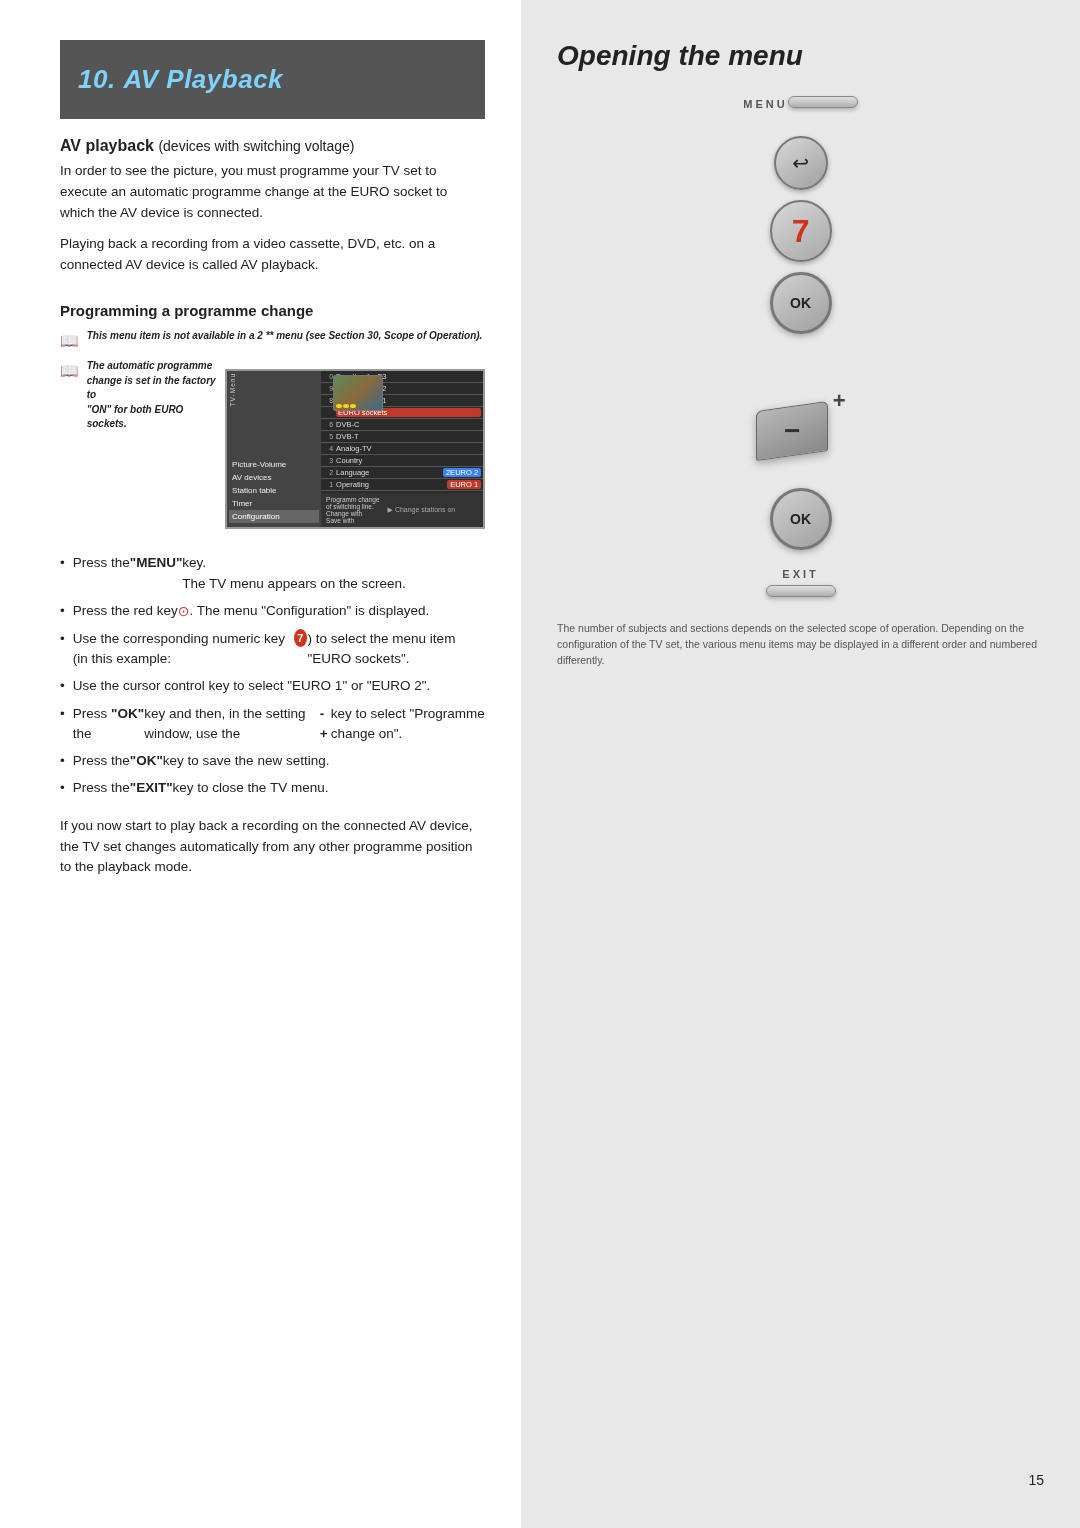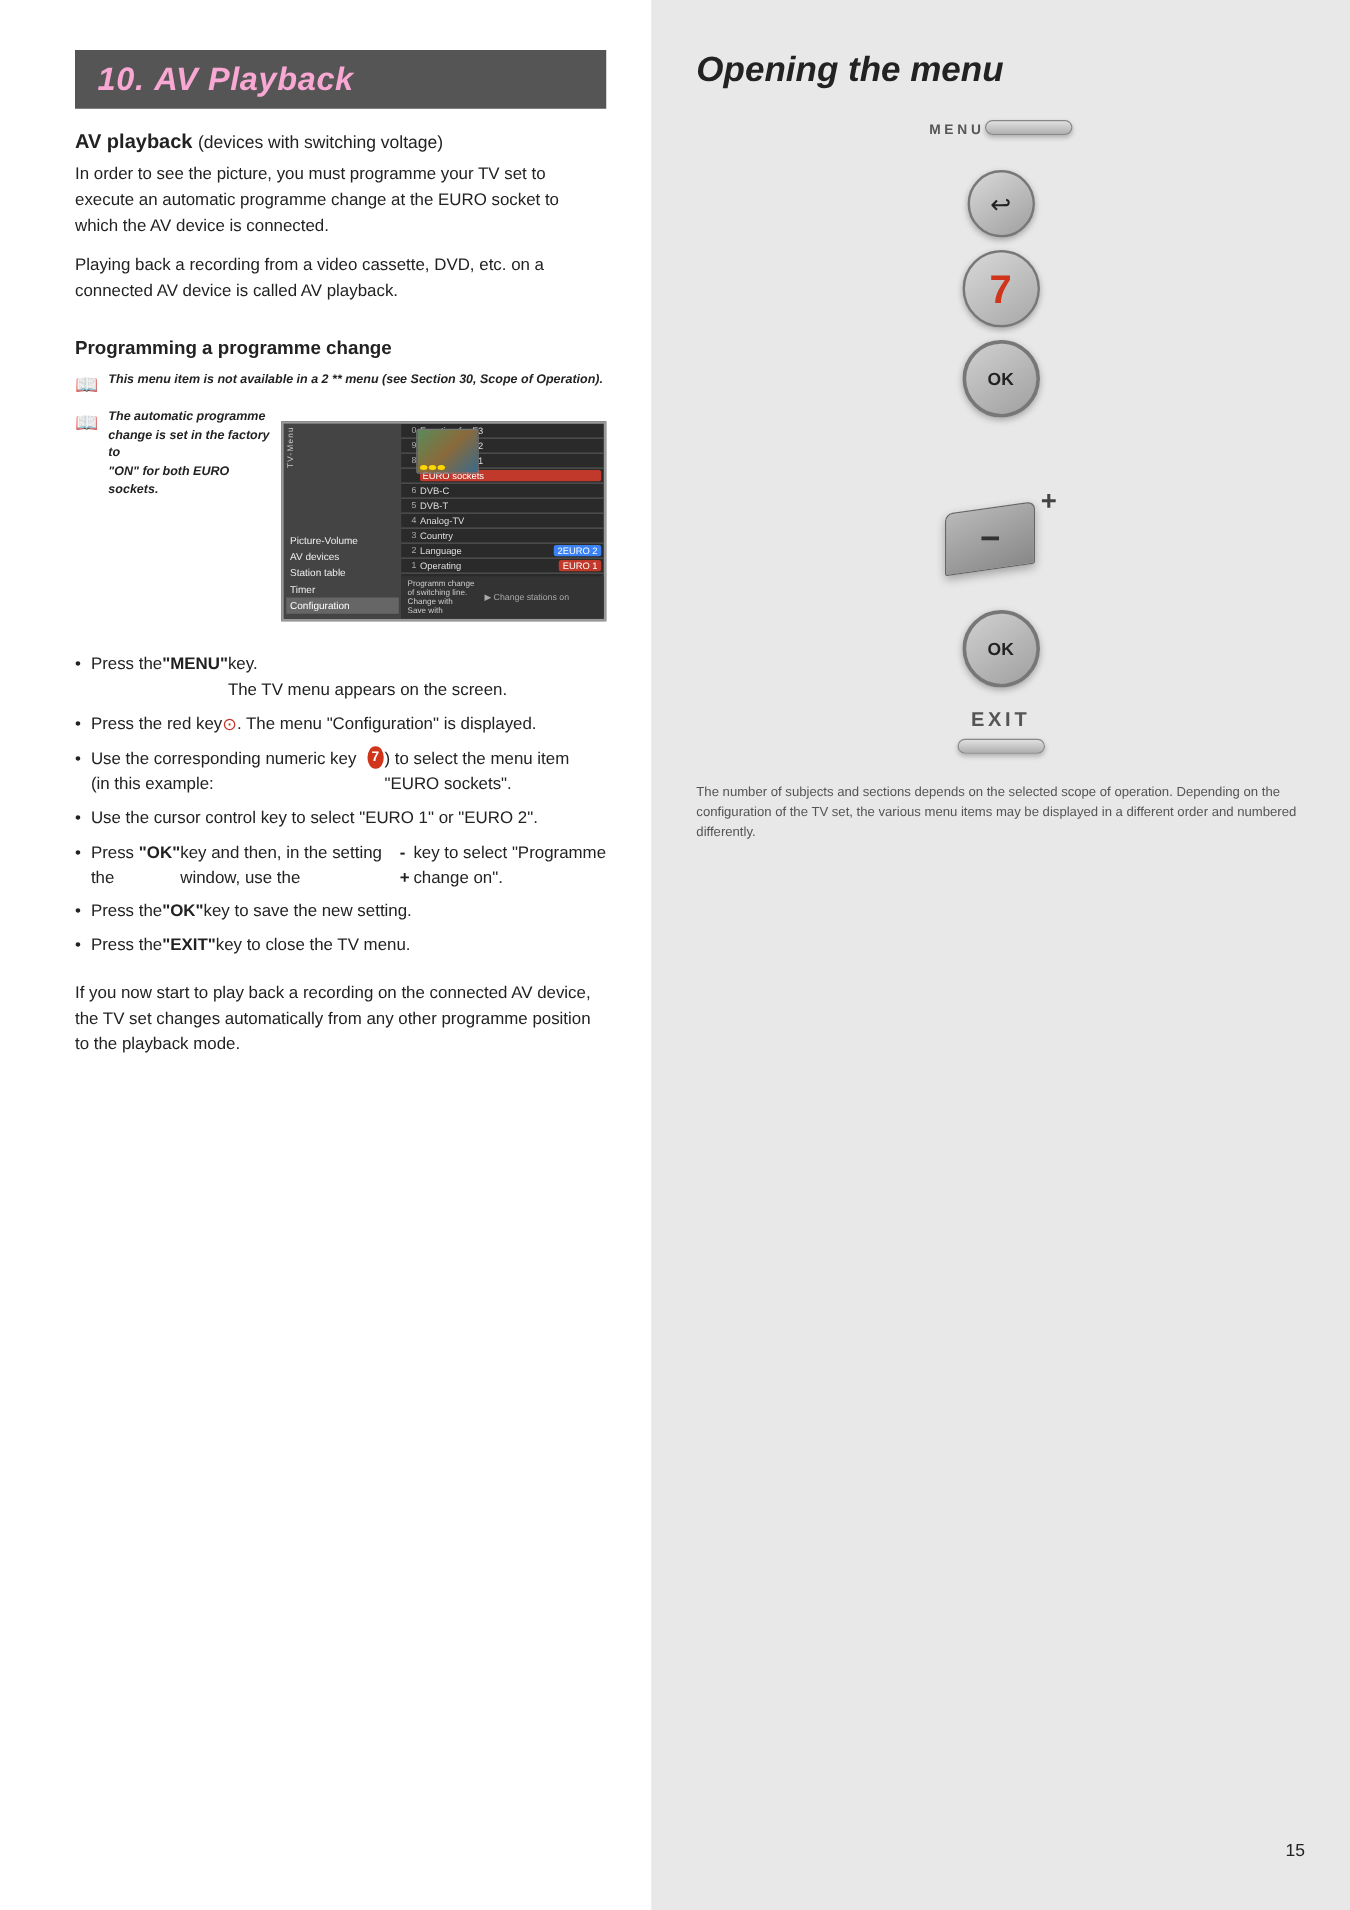--- a/index.html
+++ b/index.html
@@ -33,24 +33,24 @@
       width: 615px;
       background: #e8e8e8;
       padding: 40px 36px 40px 36px;
       display: flex;
       flex-direction: column;
     }
 
     
     .chapter-bar {
       background: #555;
-      color: #f9a8d4;
+      color: #7dd3fc;
       font-size: 26px;
       font-weight: bold;
-      padding: 8px 18px;
+      padding: 24px 18px;
       margin-bottom: 18px;
       letter-spacing: 0.5px;
     }
 
     .chapter-bar span {
       font-style: italic;
     }
 
     
     .section-heading {
@@ -561,21 +561,21 @@
           <span class="rocker-minus-label">−</span>
         </div>
       </div>
     </div>
 
     <div style="display:flex; flex-direction:column; align-items:center; margin-bottom:8px;">
       <div class="remote-ok-btn">
         <span>OK</span>
       </div>
 
-      <span style="font-size:16px; letter-spacing:3px; color:#555; margin-bottom:5px; margin-top:4px; font-weight:bold;">EXIT</span>
+      <span style="font-size:11px; letter-spacing:3px; color:#555; margin-bottom:5px; margin-top:4px; font-weight:bold;">EXIT</span>
       <div class="remote-key-btn"></div>
     </div>
 
     <p class="footnote">The number of subjects and sections depends on the selected scope of operation. Depending on the configuration of the TV set, the various menu items may be displayed in a different order and numbered differently.</p>
 
     <div class="page-number">15</div>
   </div>
 </div>
 
 </body></html>

